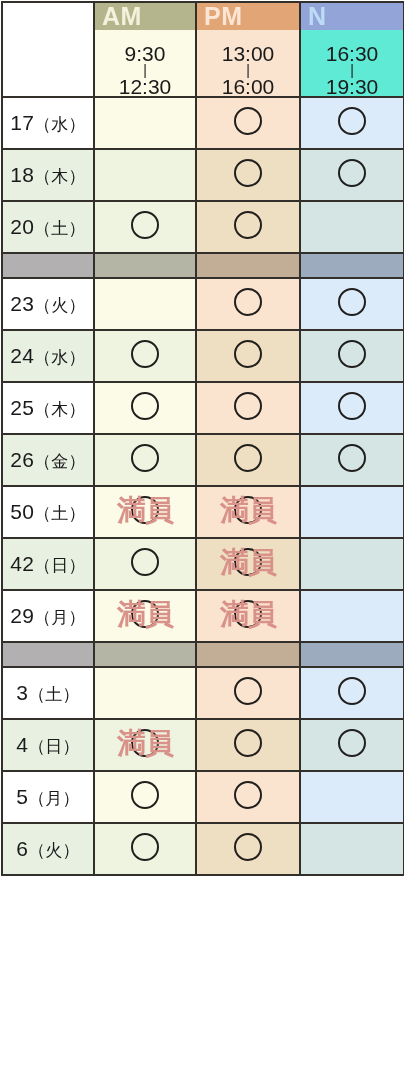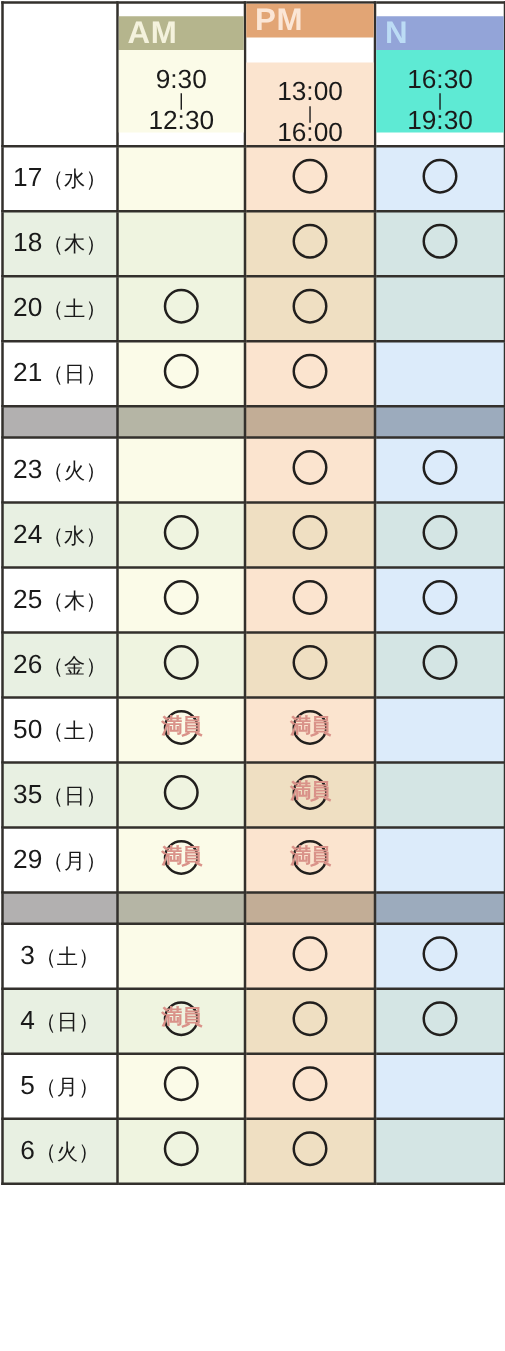--- a/index.html
+++ b/index.html
@@ -66,21 +66,21 @@
   .hdr-times {
     display: block;
     height: 66px;
     padding-top: 13px;
     font-size: 21px;
     line-height: 22px;
     color: #1a1a1a;
     text-align: center;
   }
   .hdr-times.am { background: #fbfbe8; }
-  .hdr-times.pm { background: #fbe4cf; margin-top: 20px; }
+  .hdr-times.pm { background: #fbe4cf; }
   .hdr-times.n  { background: #5eead4; }
   .hdr-times .dash {
     display: block;
     font-size: 14px;
     line-height: 11px;
     height: 11px;
     letter-spacing: 0;
   }
 
   
@@ -127,21 +127,21 @@
     width: 28px;
     height: 28px;
   }
   .full-wrap .circle { position: absolute; left: 0; top: 0; }
   .full-text {
     position: absolute;
     left: 50%;
     top: 50%;
     transform: translate(-50%, -50%);
     font-family: "DejaVu Sans", "Liberation Sans", sans-serif;
-    font-size: 17px;
+    font-size: 29px;
     line-height: 23px;
     font-weight: bold;
     color: #d99289;
     white-space: nowrap;
     letter-spacing: -1px;
     pointer-events: none;
   }
   .blank-mark { display: inline-block; width: 28px; height: 28px; }
 </style>
 </head>
@@ -196,26 +196,20 @@
           <td class="cell-am"><span class="blank-mark"></span></td>
           <td class="cell-pm"><span class="mark"><span class="circle" title="○"></span></span></td>
           <td class="cell-n"><span class="mark"><span class="circle" title="○"></span></span></td>
         </tr>
         <tr class="drow r-even">
           <td class="cell-date"><span>20</span><span class="wd">（土）</span></td>
           <td class="cell-am"><span class="mark"><span class="circle" title="○"></span></span></td>
           <td class="cell-pm"><span class="mark"><span class="circle" title="○"></span></span></td>
           <td class="cell-n"><span class="blank-mark"></span></td>
         </tr>
-        <tr class="drow r-odd">
-          <td class="cell-date"><span>21</span><span class="wd">（日）</span></td>
-          <td class="cell-am"><span class="mark"><span class="circle" title="○"></span></span></td>
-          <td class="cell-pm"><span class="mark"><span class="circle" title="○"></span></span></td>
-          <td class="cell-n"><span class="blank-mark"></span></td>
-        </tr>
         <tr class="sep">
           <td class="cell-date"></td>
           <td class="cell-am"></td>
           <td class="cell-pm"></td>
           <td class="cell-n"></td>
         </tr>
         <tr class="drow r-odd">
           <td class="cell-date"><span>23</span><span class="wd">（火）</span></td>
           <td class="cell-am"><span class="blank-mark"></span></td>
           <td class="cell-pm"><span class="mark"><span class="circle" title="○"></span></span></td>
@@ -239,21 +233,21 @@
           <td class="cell-pm"><span class="mark"><span class="circle" title="○"></span></span></td>
           <td class="cell-n"><span class="mark"><span class="circle" title="○"></span></span></td>
         </tr>
         <tr class="drow r-odd">
           <td class="cell-date"><span>50</span><span class="wd">（土）</span></td>
           <td class="cell-am"><span class="full-wrap"><span class="circle"></span><span class="full-text">満員</span></span></td>
           <td class="cell-pm"><span class="full-wrap"><span class="circle"></span><span class="full-text">満員</span></span></td>
           <td class="cell-n"><span class="blank-mark"></span></td>
         </tr>
         <tr class="drow r-even">
-          <td class="cell-date"><span>35</span><span class="wd">（日）</span></td>
+          <td class="cell-date"><span>42</span><span class="wd">（日）</span></td>
           <td class="cell-am"><span class="mark"><span class="circle" title="○"></span></span></td>
           <td class="cell-pm"><span class="full-wrap"><span class="circle"></span><span class="full-text">満員</span></span></td>
           <td class="cell-n"><span class="blank-mark"></span></td>
         </tr>
         <tr class="drow r-odd">
           <td class="cell-date"><span>29</span><span class="wd">（月）</span></td>
           <td class="cell-am"><span class="full-wrap"><span class="circle"></span><span class="full-text">満員</span></span></td>
           <td class="cell-pm"><span class="full-wrap"><span class="circle"></span><span class="full-text">満員</span></span></td>
           <td class="cell-n"><span class="blank-mark"></span></td>
         </tr>

